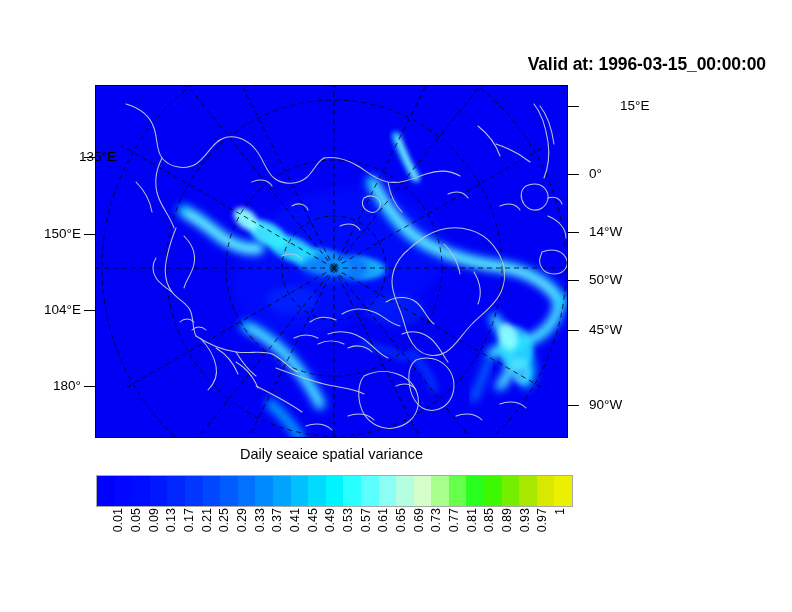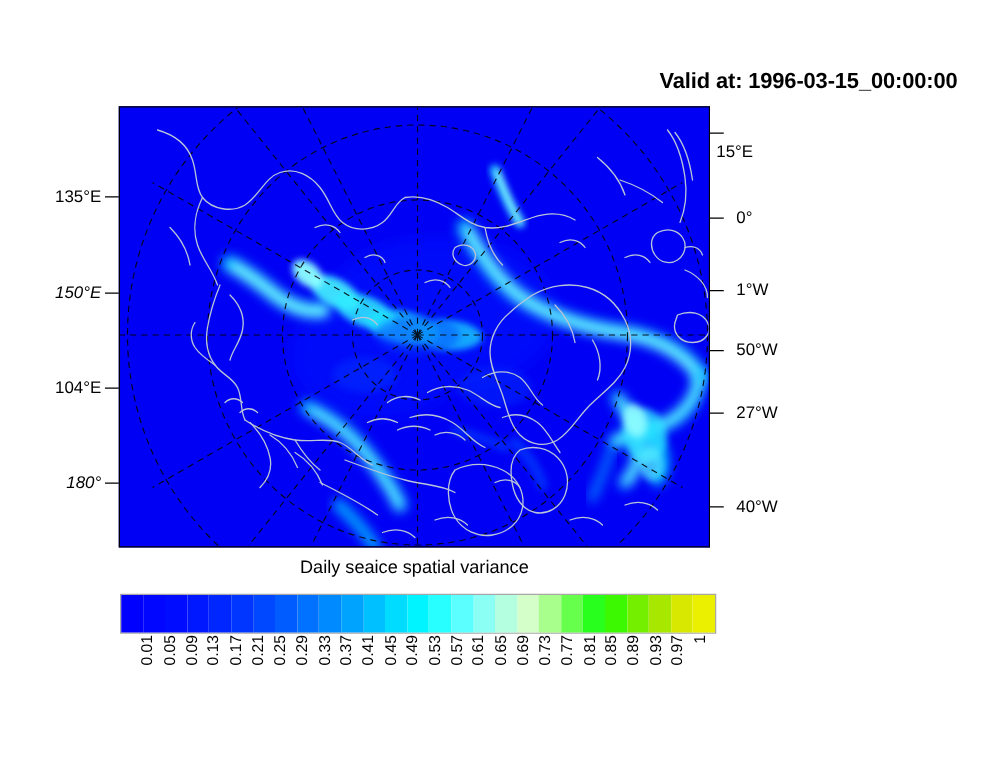--- a/index.html
+++ b/index.html
@@ -330,40 +330,40 @@
         <path d="M252,330 C262,326 272,328 278,334"></path>
         <path d="M210,340 C220,336 230,338 236,344"></path>
         <path d="M404,318 C414,314 424,316 430,322"></path>
       </g>
     </g>
   </svg>
 </div>
 
 <div id="axes-layer">
 
-  <div class="axis-label left" style="right:711px; top:157px;">135°E</div>
+  <div class="axis-label left" style="right:676px; top:157px;">135°E</div>
   <div class="tick-mark" style="left:84px; top:157px;"></div>
-  <div class="axis-label left" style="right:711px; top:234px;font-style:italic;">150°E</div>
+  <div class="axis-label left" style="right:711px; top:234px;">150°E</div>
   <div class="tick-mark" style="left:84px; top:234px;"></div>
   <div class="axis-label left" style="right:711px; top:310px;">104°E</div>
   <div class="tick-mark" style="left:84px; top:310px;"></div>
-  <div class="axis-label left" style="right:711px; top:386px;font-style:italic;">180°</div>
+  <div class="axis-label left" style="right:711px; top:386px;">180°</div>
   <div class="tick-mark" style="left:84px; top:386px;"></div>
 
-  <div class="axis-label right" style="left:573px; top:106px;margin-top:15px;">15°E</div>
+  <div class="axis-label right" style="left:620px; top:106px;">15°E</div>
   <div class="tick-mark" style="left:568px; top:106px;"></div>
   <div class="axis-label right" style="left:589px; top:174px;">0°</div>
   <div class="tick-mark" style="left:568px; top:174px;"></div>
-  <div class="axis-label right" style="left:589px; top:232px;">1°W</div>
+  <div class="axis-label right" style="left:589px; top:232px;">14°W</div>
   <div class="tick-mark" style="left:568px; top:232px;"></div>
   <div class="axis-label right" style="left:589px; top:280px;">50°W</div>
   <div class="tick-mark" style="left:568px; top:280px;"></div>
-  <div class="axis-label right" style="left:589px; top:330px;">27°W</div>
+  <div class="axis-label right" style="left:589px; top:330px;">45°W</div>
   <div class="tick-mark" style="left:568px; top:330px;"></div>
-  <div class="axis-label right" style="left:589px; top:405px;">40°W</div>
+  <div class="axis-label right" style="left:589px; top:405px;">90°W</div>
   <div class="tick-mark" style="left:568px; top:405px;"></div>
 </div>
 
 <div id="map-caption">Daily seaice spatial variance</div>
 
 <div id="colorbar-wrap">
   <div id="colorbar">
       <div class="cb-cell" style="background: rgb(0, 0, 255);"></div>
       <div class="cb-cell" style="background: rgb(0, 6, 255);"></div>
       <div class="cb-cell" style="background: rgb(0, 12, 255);"></div>

